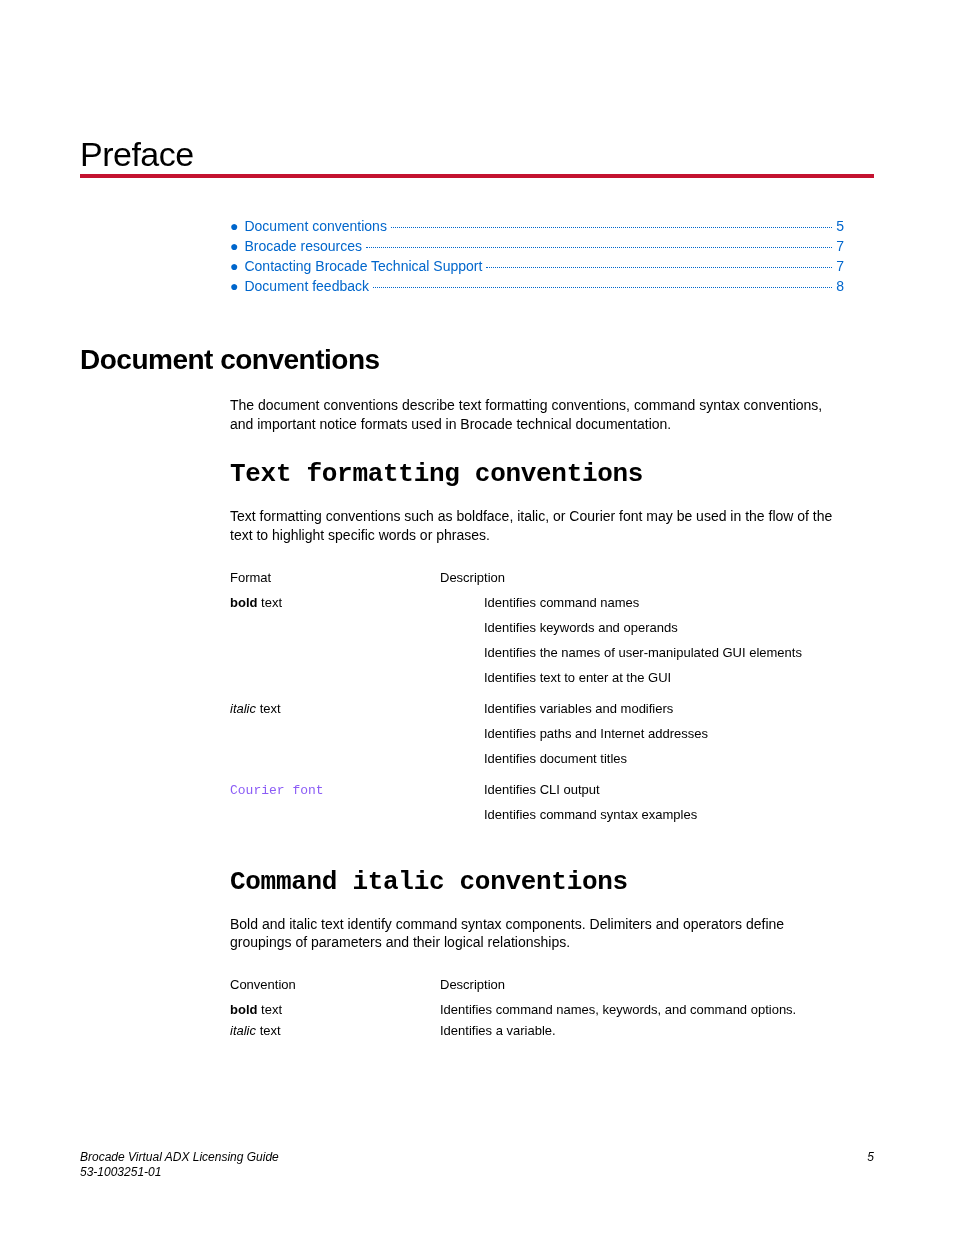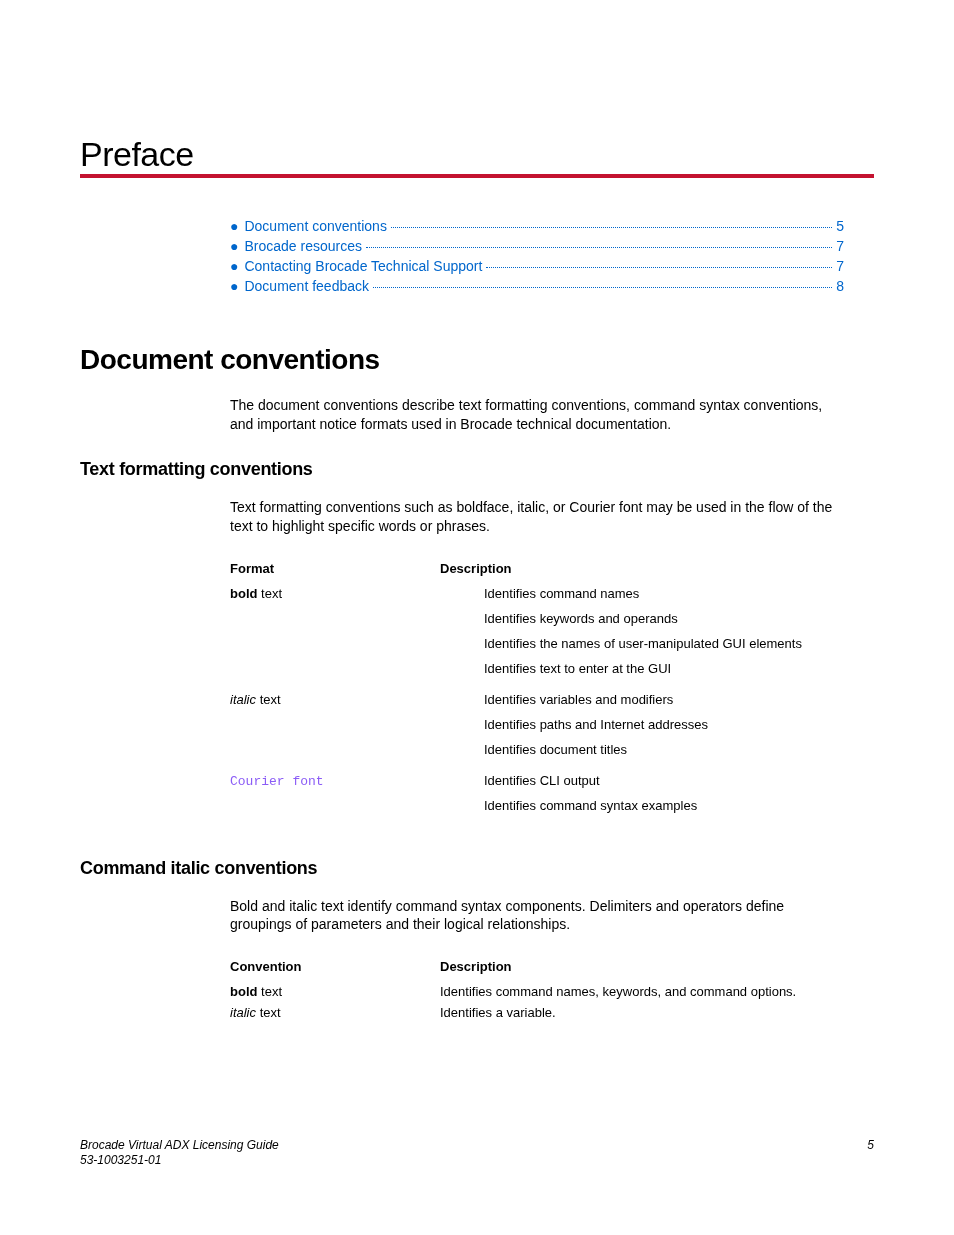--- a/index.html
+++ b/index.html
@@ -67,59 +67,60 @@
       margin-bottom: 20px;
     }
     .body-text {
       font-size: 14px;
       line-height: 1.35;
       margin-left: 150px;
       margin-right: 30px;
       margin-bottom: 25px;
     }
     .subsection-heading {
-      font-size: 18px;
+      font-size: 26px;
       font-weight: bold;
-      font-family: Liberation Sans, sans-serif;
+      font-family: Liberation Mono, monospace;
       font-stretch: condensed;
       letter-spacing: -0.3px;
+      margin-left: 150px;
       margin-bottom: 18px;
     }
     .table {
       margin-left: 150px;
       margin-right: 30px;
       margin-bottom: 35px;
       font-size: 13px;
     }
     .table-row {
       display: flex;
       margin-bottom: 6px;
     }
     .table-header {
-      font-weight: bold;
+      font-weight: normal;
       margin-bottom: 10px;
       justify-content: center;
     }
     .col1 {
       width: 210px;
       flex-shrink: 0;
     }
     .col2 {
       flex: 1;
     }
     .desc-list .desc-line {
       margin-bottom: 10px;
       margin-left: 44px;
     }
     .bold-text { font-weight: bold; }
     .italic-text { font-style: italic; }
     .courier-text { font-family: "Courier New", monospace; color: #8b5cf6; font-size: 13px; }
     .footer {
       position: absolute;
-      bottom: 66px;
+      bottom: 54px;
       left: 80px;
       right: 80px;
       display: flex;
       justify-content: space-between;
       font-size: 12px;
       font-style: italic;
     }
     .footer-left {
       line-height: 1.3;
     }

